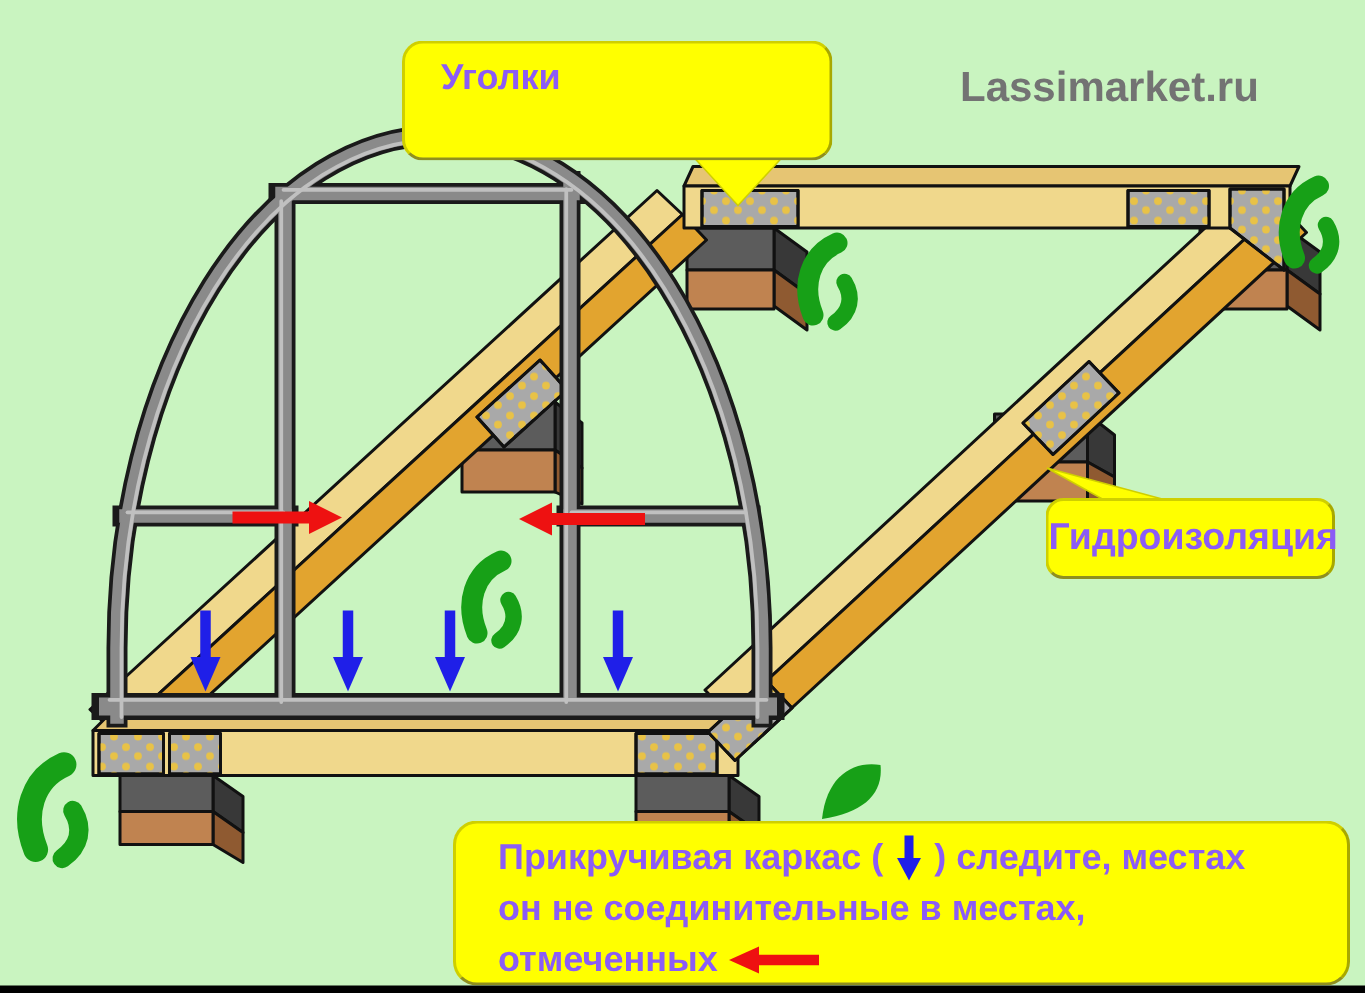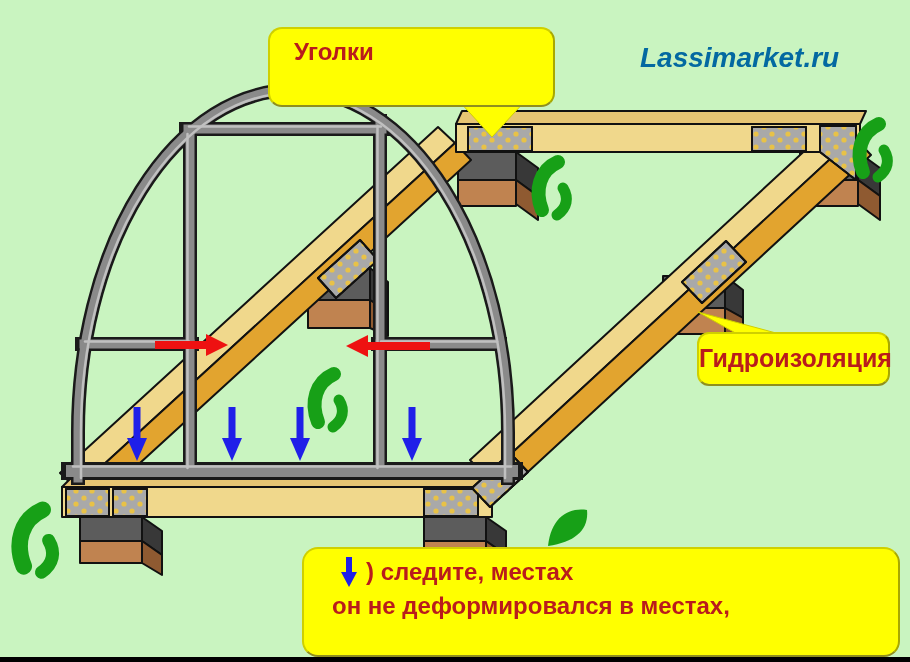--- a/index.html
+++ b/index.html
@@ -9,39 +9,39 @@
     font-family:"Liberation Sans", sans-serif;
   }
   #scene{position:absolute;left:0;top:0;}
   .callout{
     position:absolute;
     background:#ffff00;
     border:2px solid #cfcf00;
     border-right-color:#a8a800;
     border-bottom-color:#8f8f1f;
     box-sizing:border-box;
-    color:#b91c1c;font-weight:bold;
+    color:#8b5cf6;font-weight:bold;
   }
   .callout-top{
     left:268px;top:27px;width:287px;height:80px;border-radius:14px;
     font-size:24px;line-height:31px;padding:7px 0 0 24px;
   }
   .callout-right{
     left:697px;top:332px;width:193px;height:54px;border-radius:12px;
     font-size:25px;line-height:48px;text-align:center;
   }
   .callout-bottom{
     left:302px;top:547px;width:598px;height:110px;border-radius:16px;
     font-size:24px;line-height:34px;padding:6px 0 0 28px;
   }
   .callout-bottom .row{display:flex;align-items:center;height:34px;}
   .inline-icon{display:inline-block;vertical-align:middle;margin:0 8px;}
   .watermark{
     position:absolute;left:640px;top:42px;
-    color:#0369a1;font-size:28px;font-weight:bold;font-style:italic;
+    color:#737373;font-size:28px;font-weight:bold;
   }
   .bottom-bar{position:absolute;left:0;top:657px;width:910px;height:5px;background:#000;}
 </style>
 </head>
 <body>
 
 <svg id="scene" width="910" height="662" viewBox="0 0 910 662">
   <defs>
     <pattern id="dots" x="0" y="0" width="16" height="13" patternUnits="userSpaceOnUse">
       <circle cx="4" cy="4" r="2.6" fill="#e8c247"></circle>
@@ -231,26 +231,34 @@
 <div class="callout callout-top">
   <div>Уголки</div>
 </div>
 
 <div class="callout callout-right">
   <span>Гидроизоляция</span>
 </div>
 
 <div class="callout callout-bottom">
   <div class="row">
+    <span>Прикручивая каркас (</span>
     <svg class="inline-icon" width="18" height="32" viewBox="0 0 18 32">
       <line x1="9" y1="1" x2="9" y2="18" stroke="#1f1fe8" stroke-width="6"></line>
       <polygon points="1,16 17,16 9,31" fill="#1f1fe8"></polygon>
     </svg>
     <span>) следите, местах</span>
   </div>
   <div class="row">
-    <span>он не деформировался в местах,</span>
+    <span>он не соединительные в местах,</span>
+  </div>
+  <div class="row">
+    <span>отмеченных</span>
+    <svg class="inline-icon" width="62" height="20" viewBox="0 0 62 20">
+      <line x1="60" y1="10" x2="18" y2="10" stroke="#ee1111" stroke-width="7"></line>
+      <polygon points="20,1 20,19 0,10" fill="#ee1111"></polygon>
+    </svg>
   </div>
 </div>
 
 <div class="watermark">Lassimarket.ru</div>
 
 <div class="bottom-bar"></div>
 
 </body></html>

